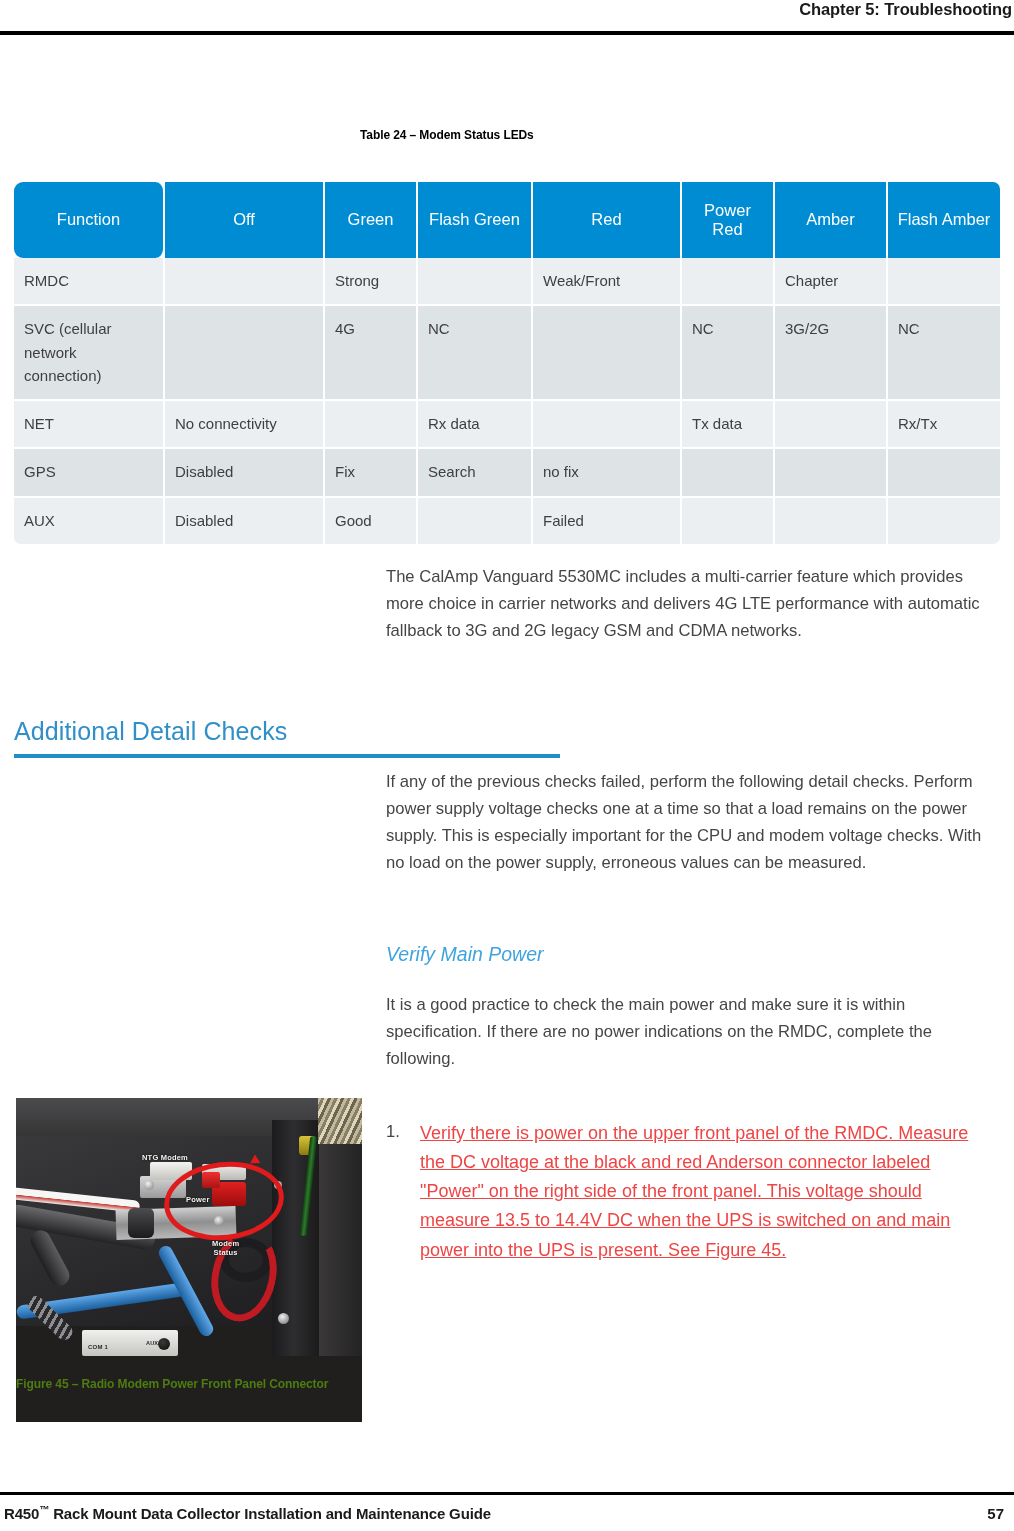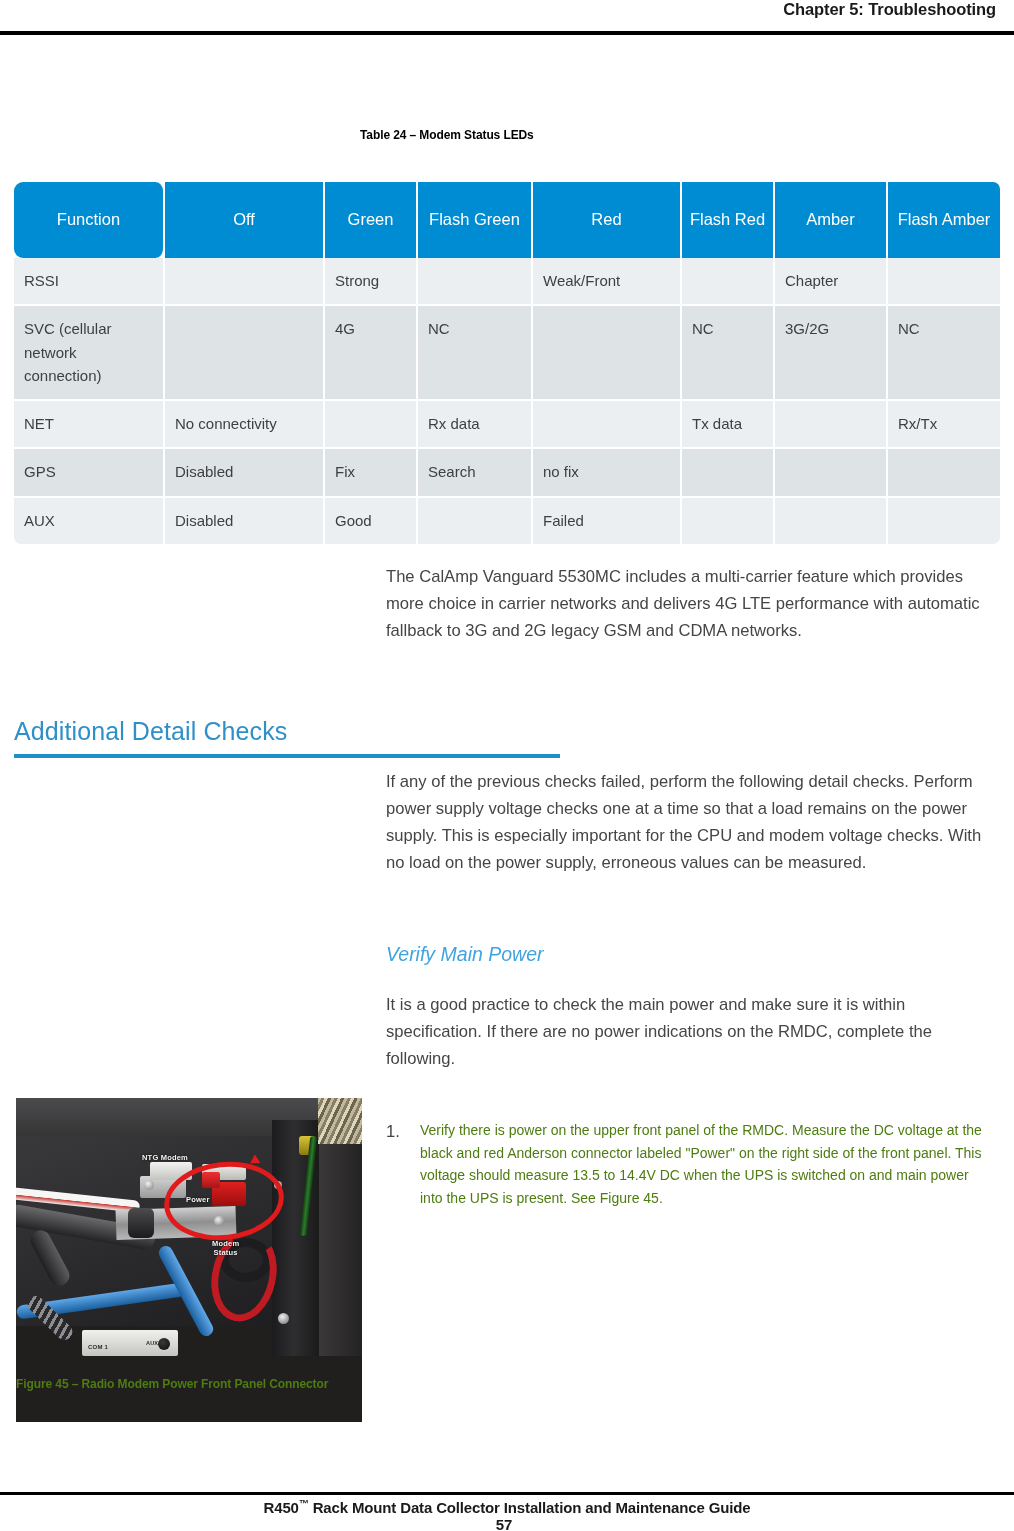--- a/index.html
+++ b/index.html
@@ -13,21 +13,21 @@
     position: relative;
     overflow: hidden;
   }
 
   
   .page-header {
     position: absolute;
     top: 0; left: 0;
     width: 1014px;
     height: 36px;
-    padding-right: 18px;
+    padding-right: 2px;
     display: flex;
     align-items: flex-start;
     justify-content: flex-end;
   }
   .page-header-text {
     font-size: 16.5px;
     font-weight: bold;
     color: #1a1a1a;
     letter-spacing: -0.1px;
     line-height: 1.1;
@@ -161,23 +161,24 @@
   }
   .num-list .num {
     width: 34px;
     flex: 0 0 34px;
     font-size: 16.6px;
     line-height: 1.62;
     color: #454545;
   }
   .num-list .num-body {
     flex: 1 1 auto;
-    font-size: 14px;
+    font-size: 18px;
     line-height: 1.62;
-    color: #4d7c0f;
+    color: #ef4444;
+    text-decoration: underline;
   }
 
   
   .figure-photo {
     position: absolute;
     left: 16px;
     top: 1098px;
     width: 346px;
     height: 324px;
     background: #211f1e;
@@ -398,21 +399,20 @@
   }
   .footer {
     position: absolute;
     bottom: 3px; left: 0;
     width: 1014px;
     height: 30px;
     display: flex;
     align-items: center;
     justify-content: space-between;
     padding: 0 4px 0 4px;
-    flex-direction: column;
   }
   .footer-left {
     font-size: 15px;
     font-weight: bold;
     color: #1a1a1a;
     letter-spacing: -0.15px;
   }
   .footer-left sup { font-size: 10px; }
   .footer-right {
     font-size: 15px;
@@ -443,28 +443,28 @@
         <col class="c-amb">
         <col class="c-famb">
     </colgroup>
     <thead>
       <tr>
         <th>Function</th>
         <th>Off</th>
         <th>Green</th>
         <th>Flash Green</th>
         <th>Red</th>
-        <th>Flash Red</th>
+        <th>Power Red</th>
         <th>Amber</th>
         <th>Flash Amber</th>
       </tr>
     </thead>
     <tbody>
       <tr>
-        <td>RSSI</td>
+        <td>RMDC</td>
         <td></td>
         <td>Strong</td>
         <td></td>
         <td>Weak/Front</td>
         <td></td>
         <td>Chapter</td>
         <td></td>
       </tr>
       <tr>
         <td>SVC (cellular network connection)</td>

